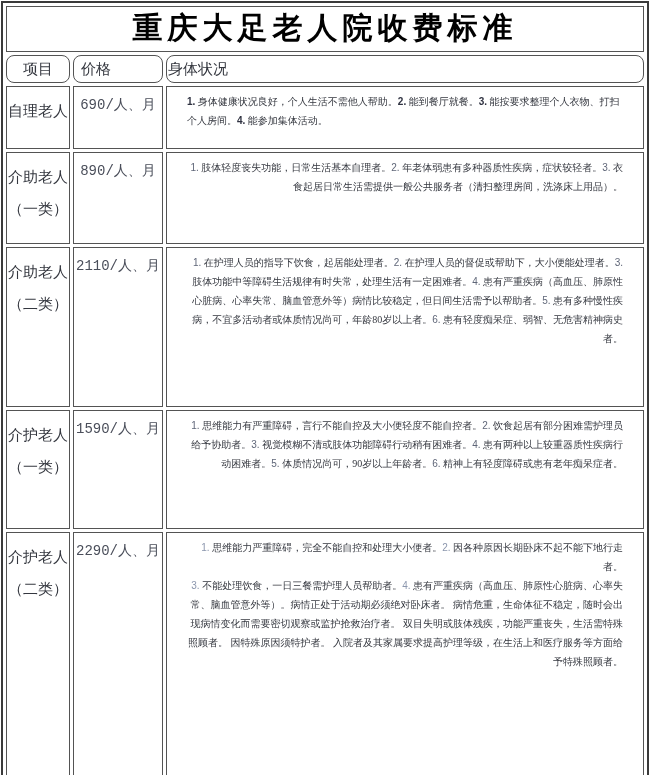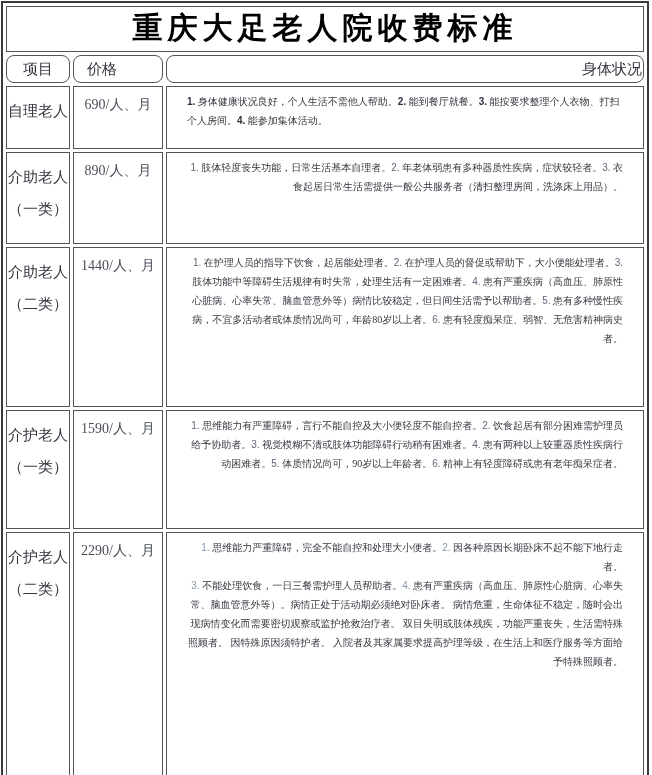--- a/index.html
+++ b/index.html
@@ -39,36 +39,37 @@
     color: #000000;
     padding: 1px 0 2px 0;
   }
   td.head-cell {
     height: 28px;
     font-size: 15px;
     vertical-align: middle;
     border-radius: 8px;
   }
   .head-item { text-align: center; }
-  .head-price { text-align: left; padding-left: 13px; }
-  .head-cond { text-align: right; margin-left: 48px; }
+  .head-price { text-align: left; padding-left: 7px; }
+  .head-cond { text-align: left; margin-left: 48px; }
   td.item-cell {
     text-align: center;
     vertical-align: top;
     padding-top: 8px;
     font-size: 15px;
     line-height: 32px;
     white-space: pre-line;
   }
   td.price-cell {
     text-align: center;
     vertical-align: top;
     padding-top: 9px;
     font-size: 14px;
     color: #4a4e5a;
+    font-family: Liberation Mono, monospace;
   }
   td.cond-cell {
     vertical-align: top;
     font-size: 10px;
     line-height: 19px;
     padding: 5px 20px;
   }
   td.cond-cell p { margin: 0; }
   .align-left { text-align: left; }
   .align-center { text-align: right; }
@@ -109,21 +110,21 @@
         <td class="item-cell">介助老人
 （一类）</td>
         <td class="price-cell">890/人、月</td>
         <td class="cond-cell align-center">
             <p><span class="num num-medium">1.</span> 肢体轻度丧失功能，日常生活基本自理者。<span class="num num-medium">2.</span> 年老体弱患有多种器质性疾病，症状较轻者。<span class="num num-medium">3.</span> 衣食起居日常生活需提供一般公共服务者（清扫整理房间，洗涤床上用品）。</p>
           </td>
       </tr>
       <tr style="height:160px">
         <td class="item-cell">介助老人
 （二类）</td>
-        <td class="price-cell">1440/人、月</td>
+        <td class="price-cell">2110/人、月</td>
         <td class="cond-cell align-center">
             <p><span class="num num-medium">1.</span> 在护理人员的指导下饮食，起居能处理者。<span class="num num-medium">2.</span> 在护理人员的督促或帮助下，大小便能处理者。<span class="num num-medium">3.</span> 肢体功能中等障碍生活规律有时失常，处理生活有一定困难者。<span class="num num-medium">4.</span> 患有严重疾病（高血压、肺原性心脏病、心率失常、脑血管意外等）病情比较稳定，但日间生活需予以帮助者。<span class="num num-medium">5.</span> 患有多种慢性疾病，不宜多活动者或体质情况尚可，年龄80岁以上者。<span class="num num-medium">6.</span> 患有轻度痴呆症、弱智、无危害精神病史者。</p>
           </td>
       </tr>
       <tr style="height:119px">
         <td class="item-cell">介护老人
 （一类）</td>
         <td class="price-cell">1590/人、月</td>
         <td class="cond-cell align-center">
             <p><span class="num num-medium">1.</span> 思维能力有严重障碍，言行不能自控及大小便轻度不能自控者。<span class="num num-medium">2.</span> 饮食起居有部分困难需护理员给予协助者。<span class="num num-medium">3.</span> 视觉模糊不清或肢体功能障碍行动稍有困难者。<span class="num num-medium">4.</span> 患有两种以上较重器质性疾病行动困难者。<span class="num num-medium">5.</span> 体质情况尚可，90岁以上年龄者。<span class="num num-medium">6.</span> 精神上有轻度障碍或患有老年痴呆症者。</p>

